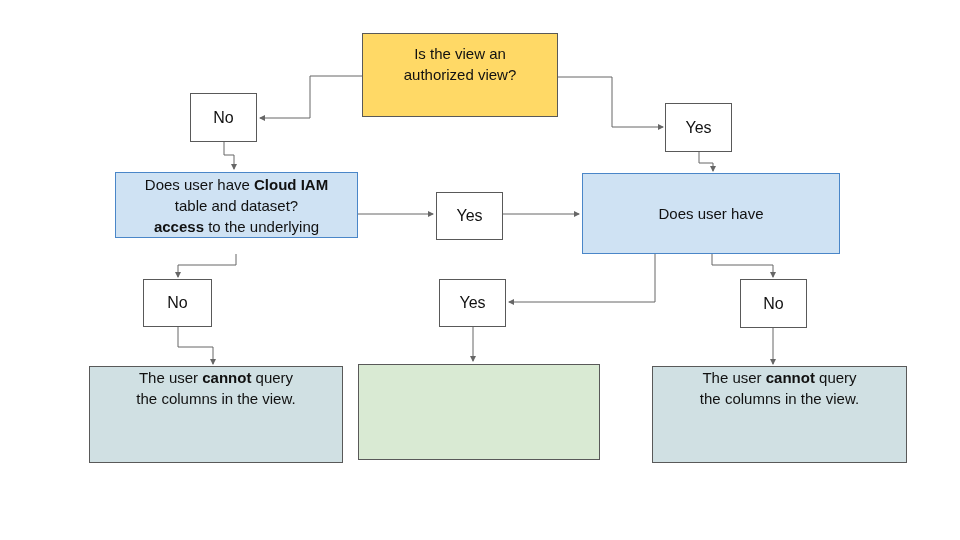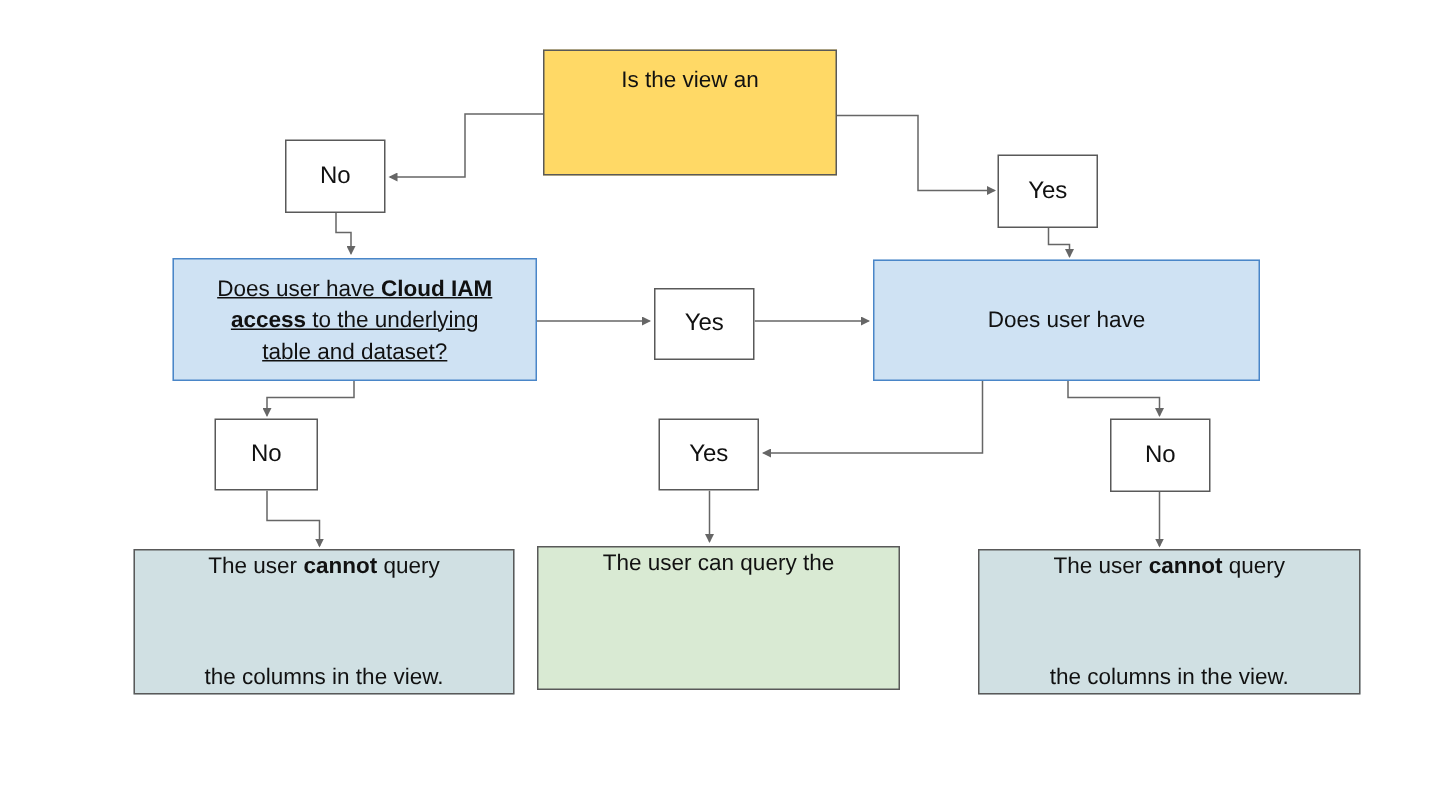--- a/index.html
+++ b/index.html
@@ -36,21 +36,21 @@
     background: var(--blue-fill, #CFE2F3);
     border: 1px solid var(--blue-border, #4A86C8);
     display: flex;
     flex-direction: column;
     justify-content: center;
   }
   .result {
     border: 1px solid var(--box-border, #595959);
     display: flex;
     flex-direction: column;
-    justify-content: space-between;
+    justify-content: flex-start;
   }
   .cyan { background: var(--cyan-fill, #D0E0E3); }
   .green { background: var(--green-fill, #D9EAD3); }
   .label-box {
     position: absolute;
     box-sizing: border-box;
     background: #ffffff;
     border: 1px solid var(--box-border, #595959);
     display: flex;
     align-items: center;
@@ -79,34 +79,35 @@
     <polyline points="236,254 236,265 178,265 178,277" marker-end="url(#arrowhead)"></polyline>
     <polyline points="178,327 178,347 213,347 213,364" marker-end="url(#arrowhead)"></polyline>
     <polyline points="655,254 655,302 509,302" marker-end="url(#arrowhead)"></polyline>
     <polyline points="473,327 473,361" marker-end="url(#arrowhead)"></polyline>
     <polyline points="712,254 712,265 773,265 773,277" marker-end="url(#arrowhead)"></polyline>
     <polyline points="773,328 773,364" marker-end="url(#arrowhead)"></polyline>
   </svg>
 
   <div class="node q-yellow" style="left:362px; top:33px; width:196px; height:84px;">
       <div><span>Is the view an</span></div>
+      <div><span>authorized view?</span></div>
     </div>
 
   <div class="label-box" style="left:190px; top:93px; width:67px; height:49px;">
     <span>No</span>
   </div>
 
   <div class="label-box" style="left:665px; top:103px; width:67px; height:49px;">
     <span>Yes</span>
   </div>
 
-  <div class="node q-blue" style="left:115px; top:172px; width:243px; height:82px;text-decoration:underline;">
+  <div class="node q-blue" style="left:115px; top:172px; width:243px; height:66px;">
       <div><span>Does user have </span><span class="b">Cloud IAM</span></div>
+      <div><span>table and dataset?</span></div>
       <div><span class="b">access</span><span> to the underlying</span></div>
-      <div><span>table and dataset?</span></div>
     </div>
 
   <div class="label-box" style="left:436px; top:192px; width:67px; height:48px;">
     <span>Yes</span>
   </div>
 
   <div class="node q-blue" style="left:582px; top:173px; width:258px; height:81px;">
       <div><span>Does user have</span></div>
     </div>
 
@@ -121,21 +122,20 @@
   <div class="label-box" style="left:740px; top:279px; width:67px; height:49px;">
     <span>No</span>
   </div>
 
   <div class="node result cyan" style="left:89px; top:366px; width:254px; height:97px;">
       <div><span>The user </span><span class="b">cannot</span><span> query</span></div>
       <div><span>the columns in the view.</span></div>
     </div>
 
   <div class="node result green" style="left:358px; top:364px; width:242px; height:96px;">
-      <div><span>The user can query the</span></div>
     </div>
 
   <div class="node result cyan" style="left:652px; top:366px; width:255px; height:97px;">
       <div><span>The user </span><span class="b">cannot</span><span> query</span></div>
       <div><span>the columns in the view.</span></div>
     </div>
 
 </div>
 
 </body></html>

